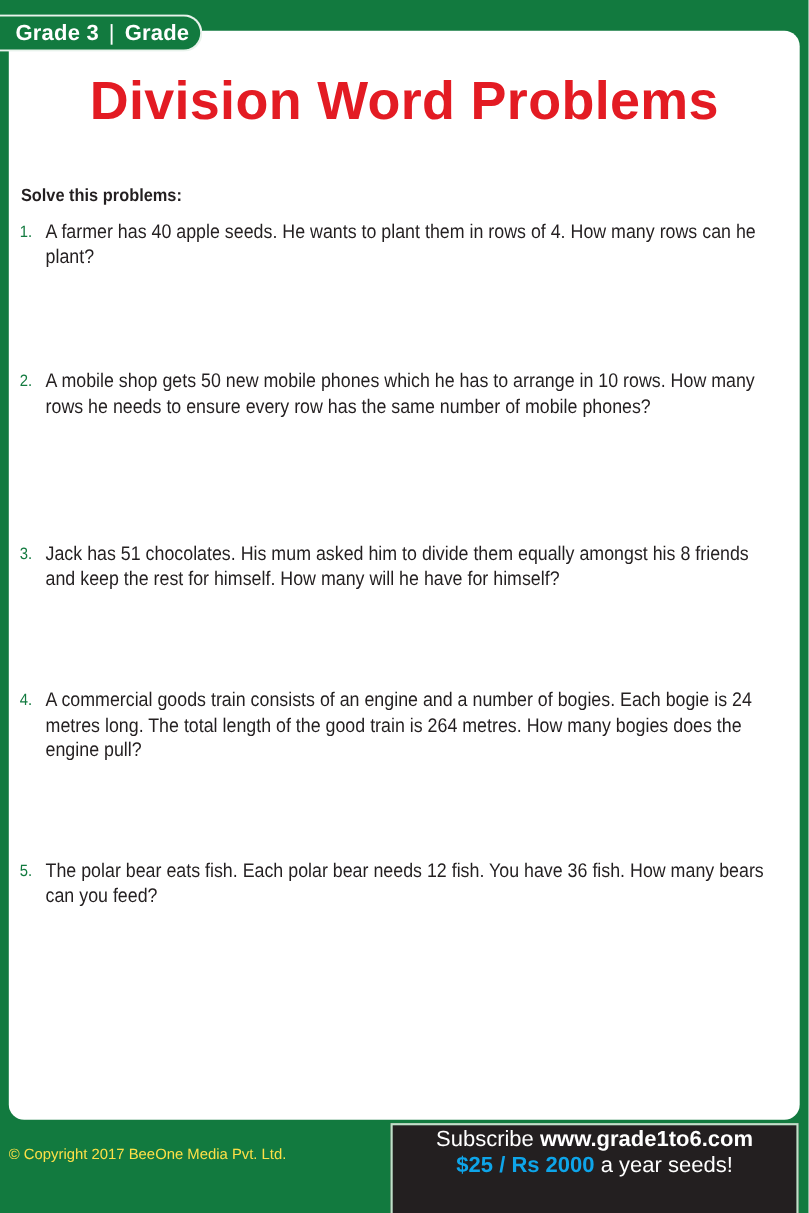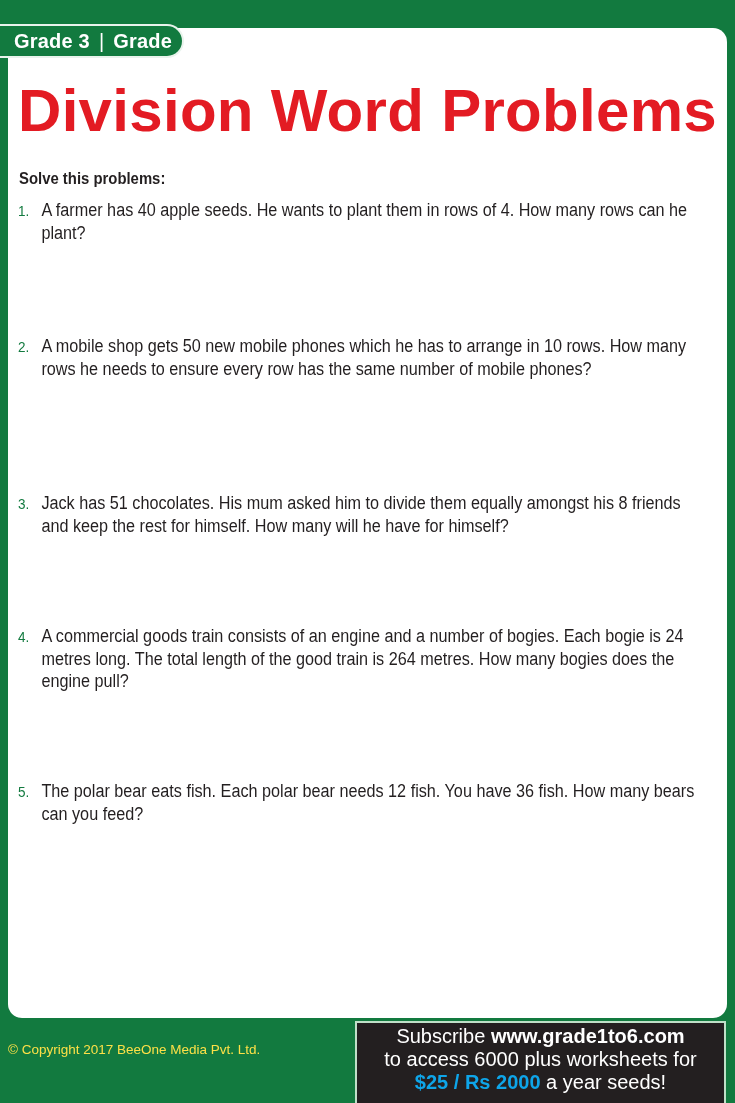--- a/index.html
+++ b/index.html
@@ -16,38 +16,37 @@
       background: #127a3f;
       border: 2px solid #e9f3ec; border-left: none;
       border-radius: 0 18px 18px 0;
       box-sizing: border-box;
       color: #ffffff;
       font-size: 20px; font-weight: bold;
       display: flex; align-items: center;
       padding-left: 14px;
       z-index: 3;
       letter-spacing: 0.2px;
-      margin-top: 11px;
     }
     .grade-tab .sep { margin: 0 9px; font-weight: normal; }
     .panel {
       position: absolute; left: 8px; top: 28px;
       width: 719px; height: 990px;
       background: #ffffff;
       border-radius: 0 14px 14px 14px;
       z-index: 1;
     }
     .title {
       position: absolute; left: 0; right: 0; top: 64px;
       text-align: center;
       color: #e31b23;
-      font-size: 60px; font-weight: bold;
+      font-size: 49px; font-weight: bold;
       letter-spacing: 0.3px;
       z-index: 2;
-      margin: 12px;
+      margin: 0;
     }
     .instructions {
       position: absolute; left: 19px; top: 170px;
       font-size: 16px; font-weight: bold; color: #231f20;
       z-index: 2;
       transform: scaleX(0.93); transform-origin: left center;
     }
     .problem {
       position: absolute; left: 18px; width: 760px;
       display: flex;
@@ -125,17 +124,16 @@
 </div>
 
 <div class="copyright">
   <span>© Copyright 2017 BeeOne Media Pvt. Ltd.</span>
 </div>
 
 <div class="subscribe">
   <div>
     <span>Subscribe </span><b>www.grade1to6.com</b>
   </div>
-  <div>to access 6000 plus worksheets for</div>
   <div>
     <span class="price">$25 / Rs 2000</span><span> a year seeds!</span>
   </div>
 </div>
 
 </body></html>

